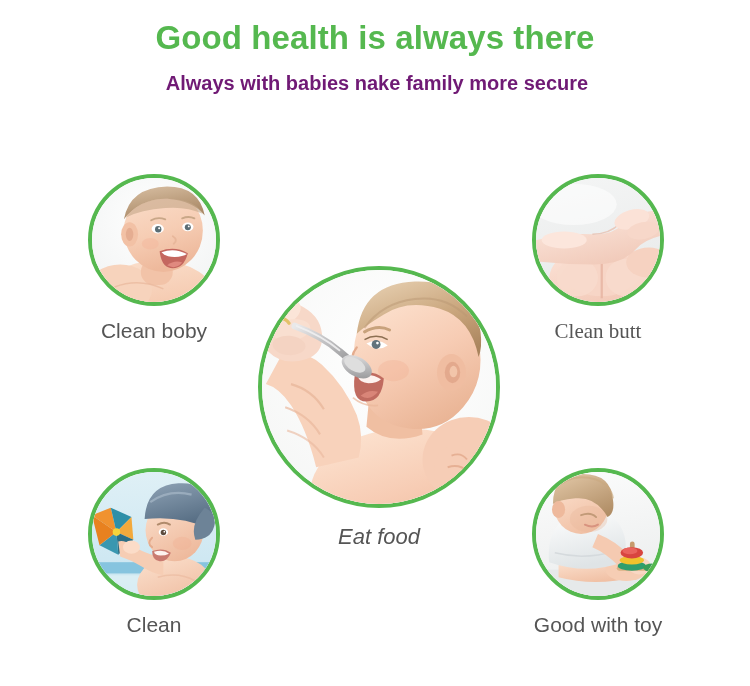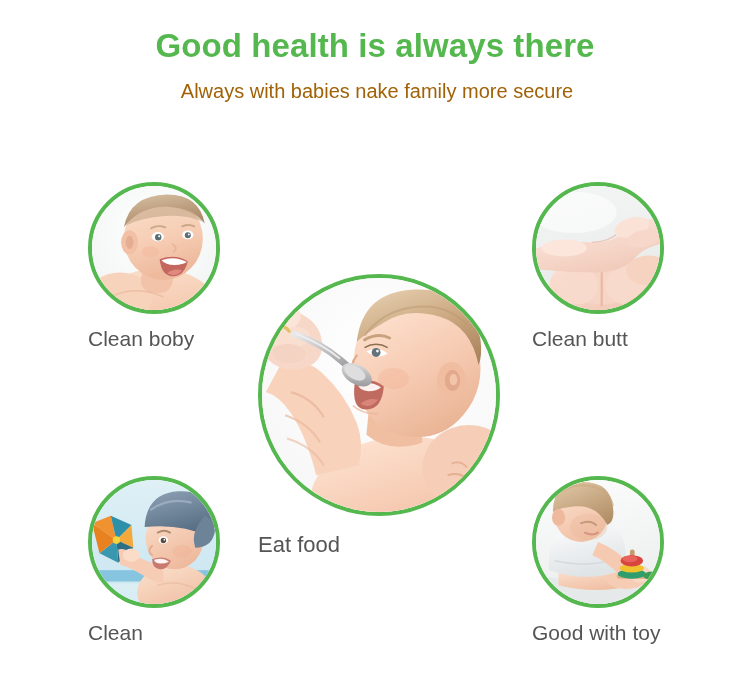--- a/index.html
+++ b/index.html
@@ -13,21 +13,21 @@
     background: #ffffff;
     font-family: "Liberation Sans", "DejaVu Sans", sans-serif;
     overflow: hidden;
     position: relative;
     -webkit-font-smoothing: antialiased;
   }
 
   #banner {
     position: absolute;
     left: 0;
-    top: 8px;
+    top: 0;
     width: 750px;
     height: 584px;
     background: #ffffff;
   }
 
   
   .heading-block {
     position: absolute;
     left: 0;
     top: 16px;
@@ -38,31 +38,31 @@
     font-size: 33px;
     font-weight: bold;
     color: #55b84f;
     letter-spacing: 0.1px;
     line-height: 44px;
     margin: 0;
     white-space: nowrap;
   }
   .subhead {
     font-size: 20px;
-    font-weight: normal;
-    color: #a16207;
+    font-weight: bold;
+    color: #701a75;
     line-height: 30px;
     margin: 8px 0 0 4px;
     white-space: nowrap;
   }
 
   
   .feature {
     position: absolute;
-    text-align: left;
+    text-align: center;
   }
 
   .circle {
     border-radius: 50%;
     border: 4px solid #55b84f;
     box-sizing: border-box;
     overflow: hidden;
     position: relative;
     background: #fdfdfd;
     margin: 0 auto;
@@ -91,24 +91,24 @@
   
   .feature.center { width: 242px; }
   .feature.center .circle { width: 242px; height: 242px; }
   .feature.center .feature-label {
     font-size: 22px;
     margin-top: 16px;
   }
 
   
   #feature-clean-body   { left: 88px;  top: 174px; }
-  #feature-clean-butt   { left: 532px; top: 174px; }
+  #feature-clean-butt   { left: 532px; top: 174px; font-family: Liberation Serif, serif; }
   #feature-travel       { left: 88px;  top: 468px; }
   #feature-play-toy     { left: 532px; top: 468px; }
-  #feature-eat-food     { left: 258px; top: 266px; }
+  #feature-eat-food     { left: 258px; top: 266px; font-style: italic; }
 </style>
 </head>
 <body>
 
 <div id="banner">
 
   <div class="heading-block">
     <h1 class="headline">Good health is always there</h1>
     <p class="subhead">Always with babies nake family more secure</p>
   </div>

